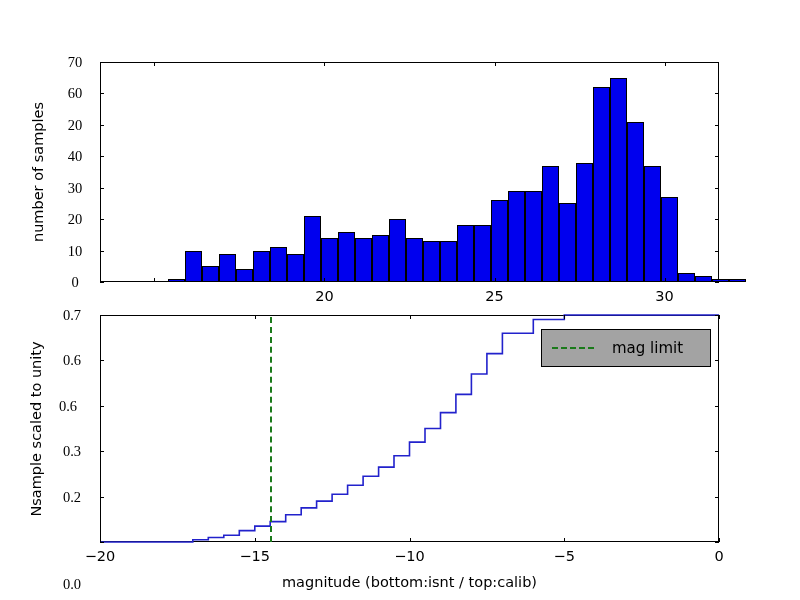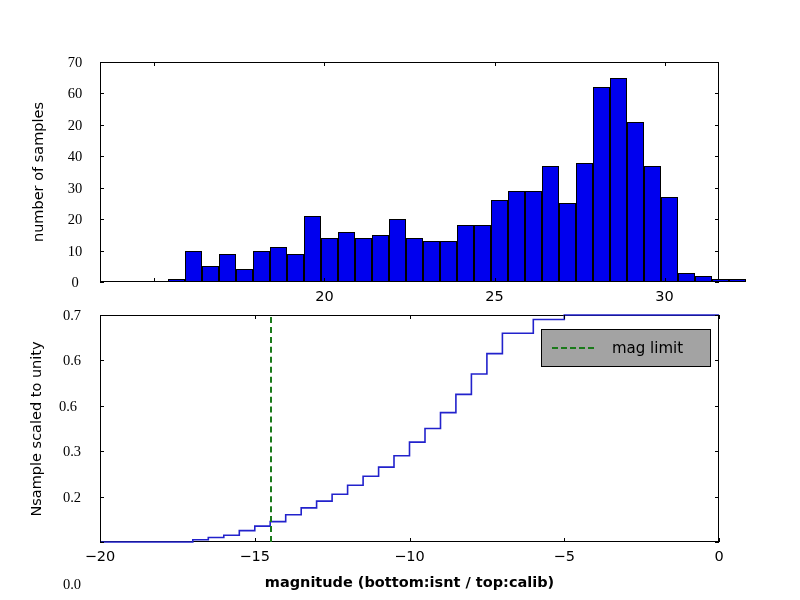--- a/index.html
+++ b/index.html
@@ -22,21 +22,21 @@
   
   .tlab{position:absolute;font-size:14.5px;color:#000;white-space:nowrap;}
   .tlab.xb{transform:translateX(-50%);}
   .tlab.yl{transform:translateY(-50%);text-align:center;font-family:Liberation Serif, serif;}
 
   
   .ylab{
     position:absolute;font-size:14.5px;color:#000;white-space:nowrap;
     transform-origin:0 0;transform:rotate(-90deg);
   }
-  .xlab{position:absolute;font-size:14.5px;color:#000;white-space:nowrap;transform:translateX(-50%);font-weight:bold;}
+  .xlab{position:absolute;font-size:14.5px;color:#000;white-space:nowrap;transform:translateX(-50%);}
 
   
   .bar{position:absolute;background:#0000ee;border:1px solid #000;box-sizing:border-box;bottom:0;}
 
   
   .stepsvg{position:absolute;left:0;top:0;overflow:visible;}
 
   
   .maglim{position:absolute;width:0;border-left:2px dashed #1a7a1a;}
 

